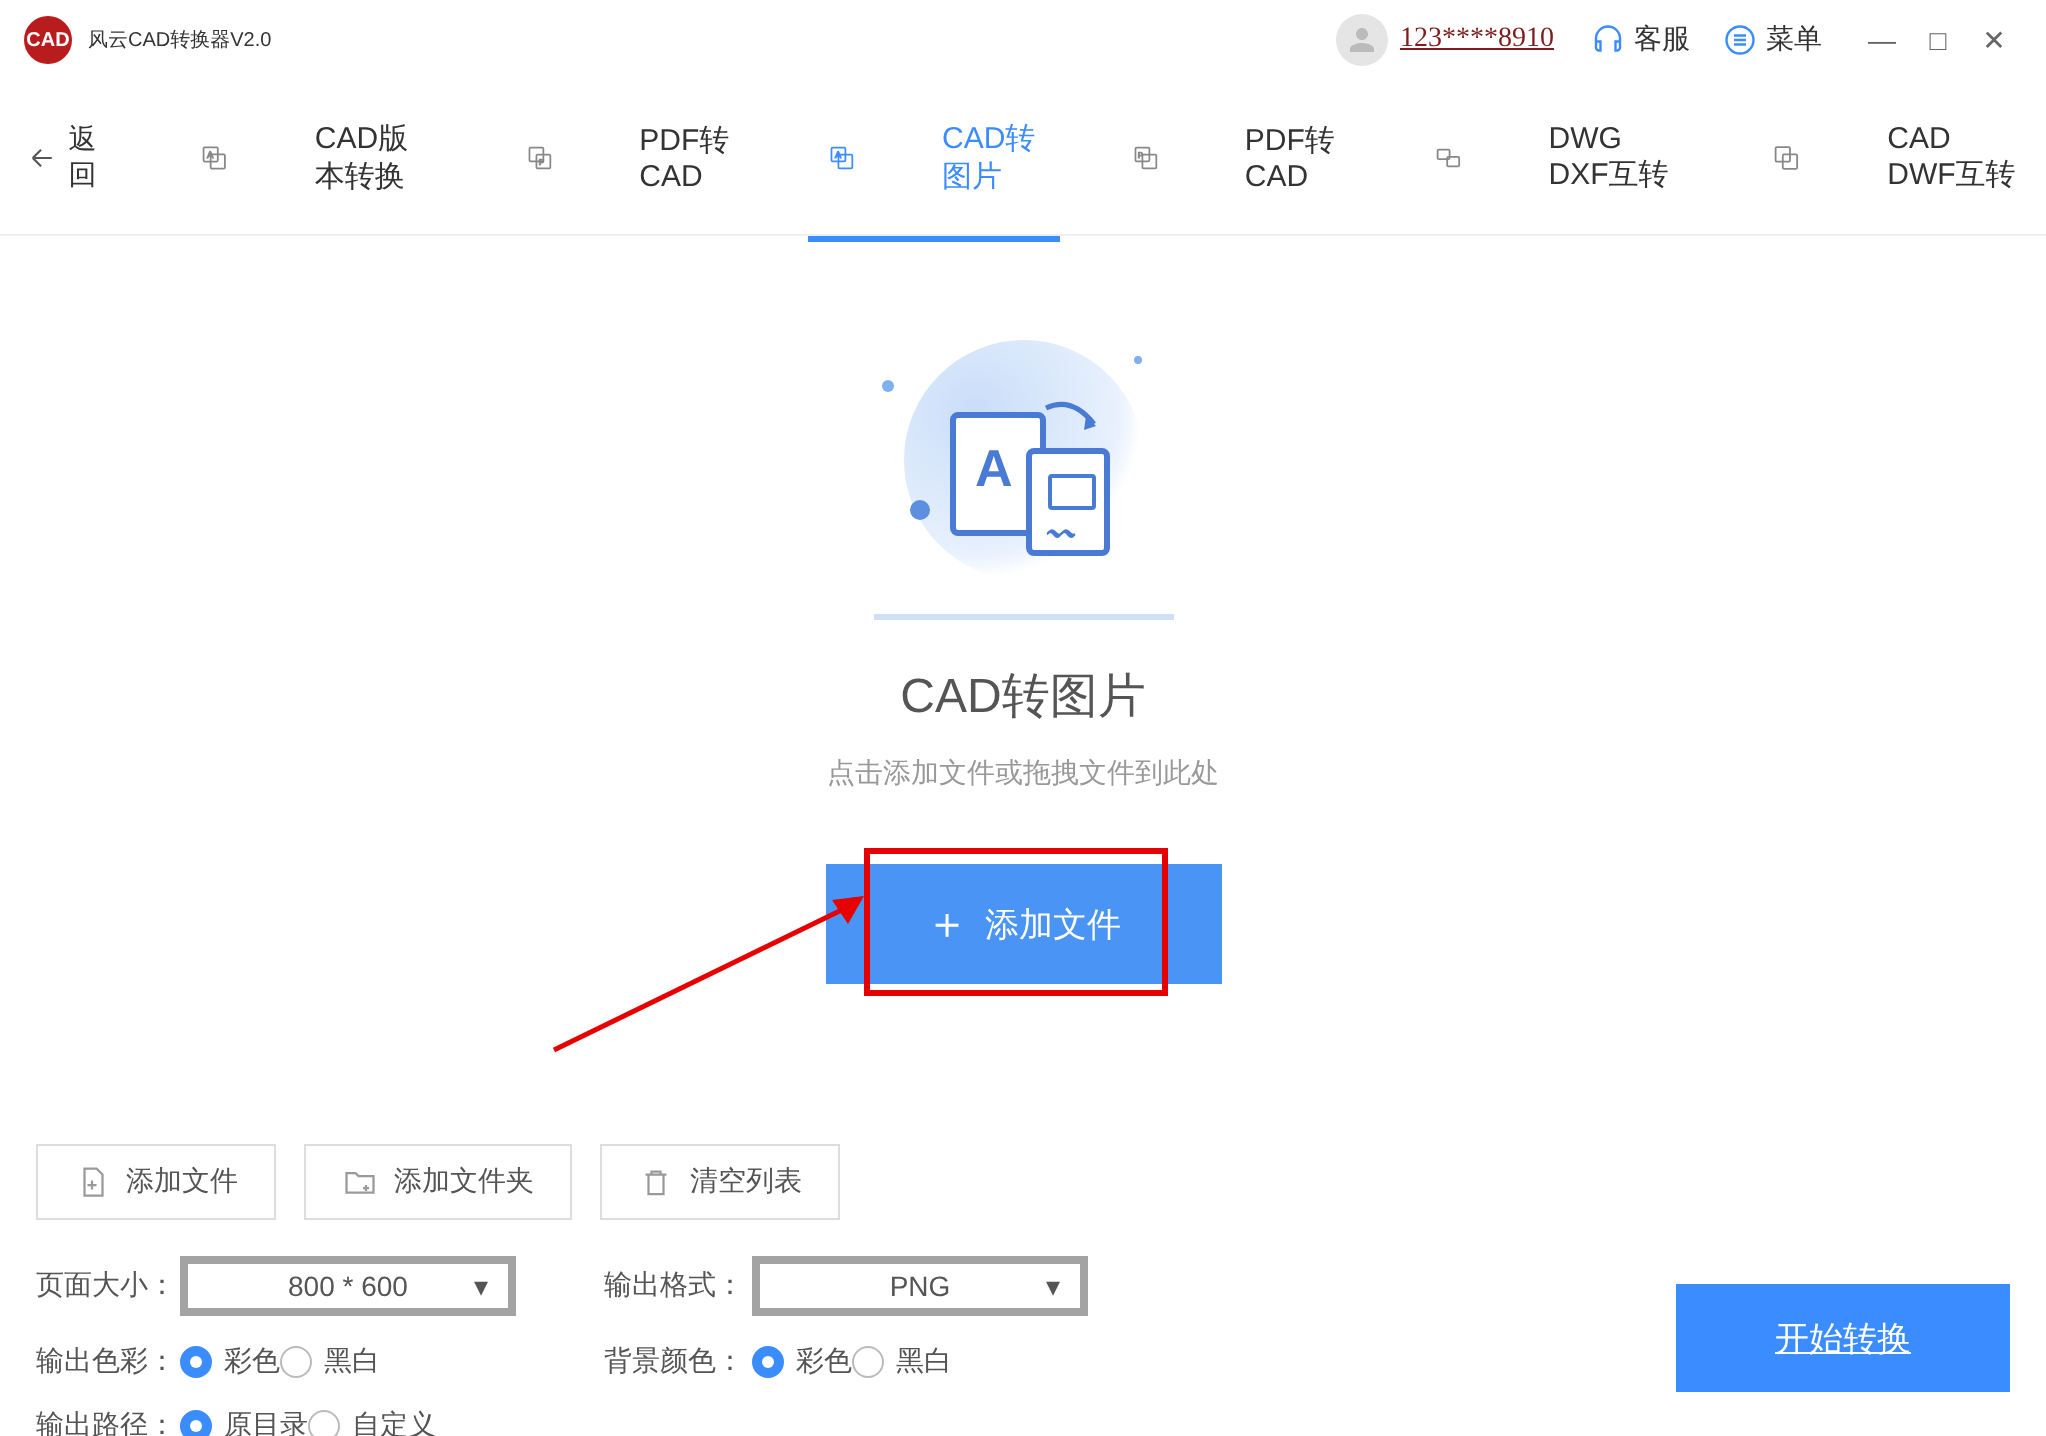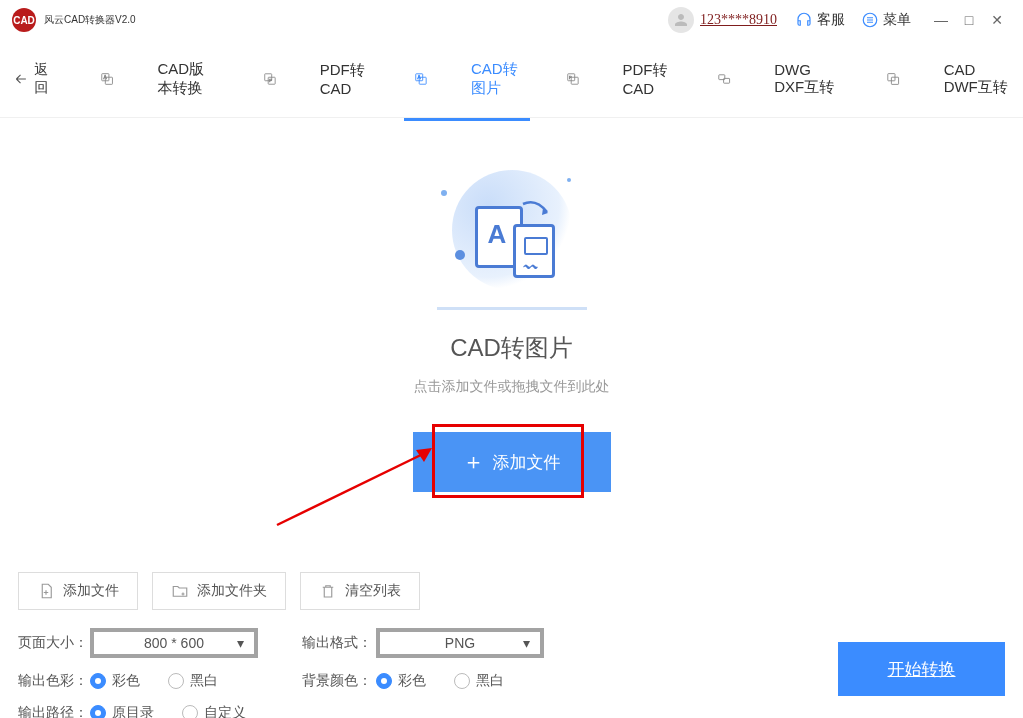--- a/index.html
+++ b/index.html
@@ -37,21 +37,21 @@
 
 .bottom { padding: 14px 18px 0; }
 .btn-row { display: flex; gap: 14px; margin-bottom: 18px; }
 .sm-btn { height: 38px; padding: 0 18px; border: 1px solid #ddd; display: flex; align-items: center; font-size: 14px; color: #555; cursor: pointer; }
 .sm-btn svg { width: 18px; height: 18px; margin-right: 8px; stroke: #999; fill: none; }
 .opts-row { display: flex; align-items: center; margin-bottom: 14px; font-size: 14px; color: #555; position: relative; }
 .opt-label { width: 72px; }
 .select { width: 168px; height: 30px; border: 4px solid #a3a3a3; display: flex; align-items: center; justify-content: center; position: relative; cursor: pointer; margin-right: 44px; }
 .select .caret { position: absolute; right: 10px; }
 .opt-label2 { width: 74px; }
-.radio-grp { display: flex; gap: 28px; }
+.radio-grp { display: flex; }
 .radio { display: flex; align-items: center; cursor: pointer; }
 .radio-c { width: 16px; height: 16px; border-radius: 50%; border: 1px solid #bbb; margin-right: 6px; display: flex; align-items: center; justify-content: center; }
 .radio.checked .radio-c { border-color: #3b8cff; background: #3b8cff; }
 .radio.checked .radio-c::after { content: ""; width: 6px; height: 6px; background: #fff; border-radius: 50%; }
 .convert-btn { position: absolute; right: 18px; bottom: 22px; width: 167px; height: 54px; background: #3b8cff; color: #fff; font-size: 17px; display: flex; align-items: center; justify-content: center; cursor: pointer; text-decoration: underline; }
 
 .illus .bg-blob { position:absolute; width:120px; height:120px; left:25px; top:10px; background:radial-gradient(circle at 30% 30%, #c9ddf9 0%, #e8f1fd 60%, transparent 70%); border-radius:50%; }
 .illus .doc1{position:absolute;left:48px;top:46px;width:48px;height:62px;background:#fff;border:3px solid #4a7bd4;border-radius:4px;}
 .illus .doc1::after{content:"A";position:absolute;left:10px;top:10px;font-size:26px;font-weight:bold;color:#4a7bd4;}
 .illus .doc2{position:absolute;left:86px;top:64px;width:42px;height:54px;background:#fff;border:3px solid #4a7bd4;border-radius:4px;}

